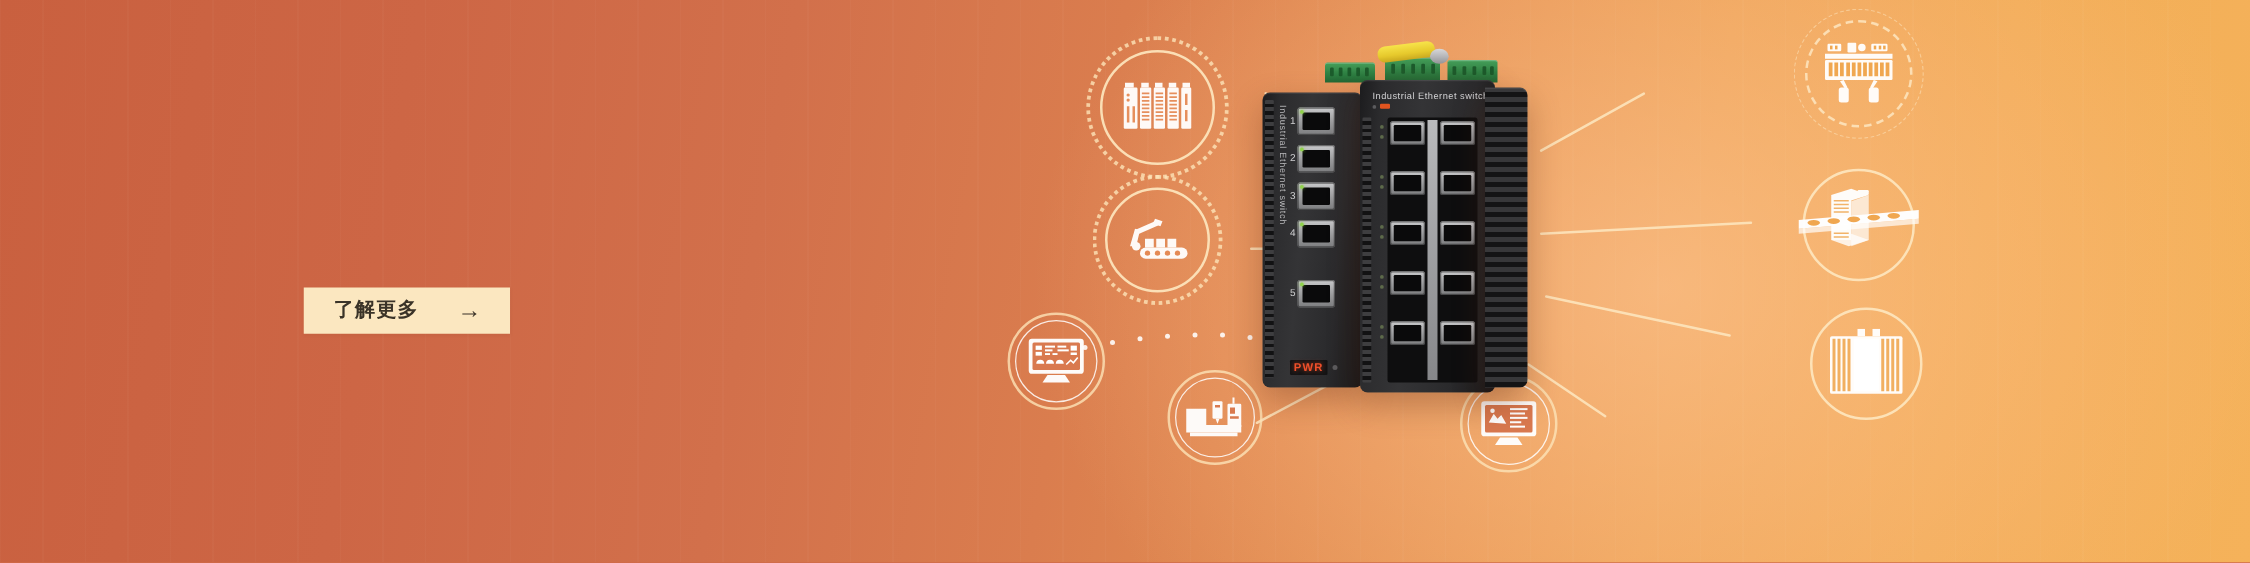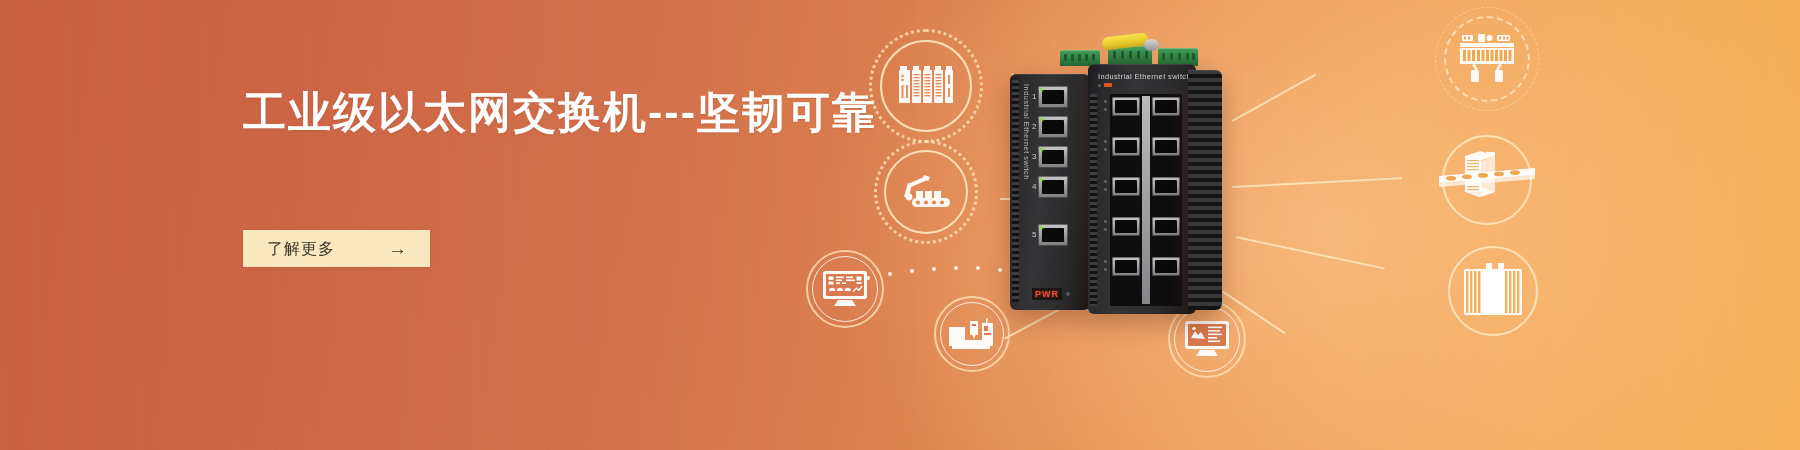--- a/index.html
+++ b/index.html
@@ -27,26 +27,27 @@
     font-size:43px;font-weight:bold;color:#ffffff;letter-spacing:2px;
     line-height:1.12;margin:0;white-space:nowrap;
     text-shadow:0 1px 2px rgba(120,50,25,0.18);
   }
   #subhead{
     margin:38px 0 0 0;font-size:19.5px;color:#ffffff;letter-spacing:0.6px;
     font-weight:normal;white-space:nowrap;opacity:0.97;
   }
   #cta{
     position:absolute;left:243px;top:230px;
-    display:inline-flex;align-items:center;gap:53px;
+    display:inline-flex;align-items:center;gap:31px;
     background:#fbe7c0;color:#3a3328;
     padding:9px 22px 9px 24px;
     font-size:16px;letter-spacing:1px;
     border:0;cursor:pointer;line-height:1;
     box-shadow:0 1px 3px rgba(120,50,25,0.10);
+    font-weight:bold;
   }
   #cta .arw{font-size:19px;line-height:1;color:#3a3328;display:block;}
 
   
   .badge{position:absolute;}
   .ring{
     position:absolute;inset:0;border-radius:50%;
     border:2.4px solid rgba(253,230,190,0.92);
     box-sizing:border-box;
   }
@@ -129,21 +130,20 @@
   .statled{position:absolute;width:8px;height:4px;background:#e2541f;border-radius:1px;}
   .statdot{position:absolute;width:4px;height:4px;border-radius:50%;background:#5b5b5d;}
 </style>
 </head>
 <body>
 
 <div id="banner">
   <div id="stripes"></div>
 
   <div id="textblock">
-    <h1 id="headline">工业级以太网交换机---坚韧可靠</h1>
   </div>
 
   <button id="cta">
     <span>了解更多</span>
     <span class="arw">→</span>
   </button>
 
   <div class="connector" style="left:1106px;top:152px;width:123px;transform:rotate(-140deg);"></div>
   <div class="connector" style="left:1000px;top:198px;width:82px;"></div>
   <div class="connector" style="left:1100px;top:287px;width:108px;transform:rotate(152deg);"></div>

